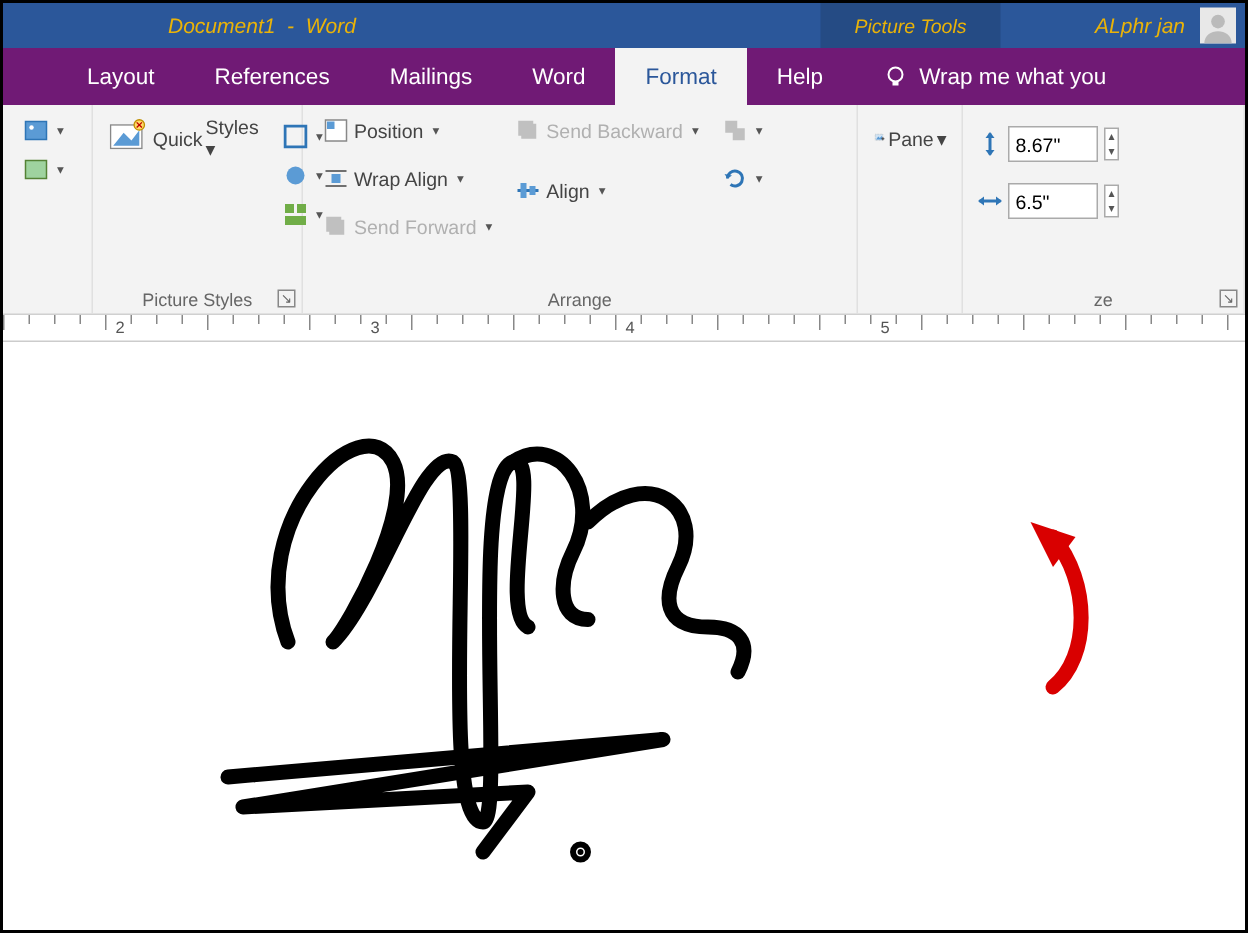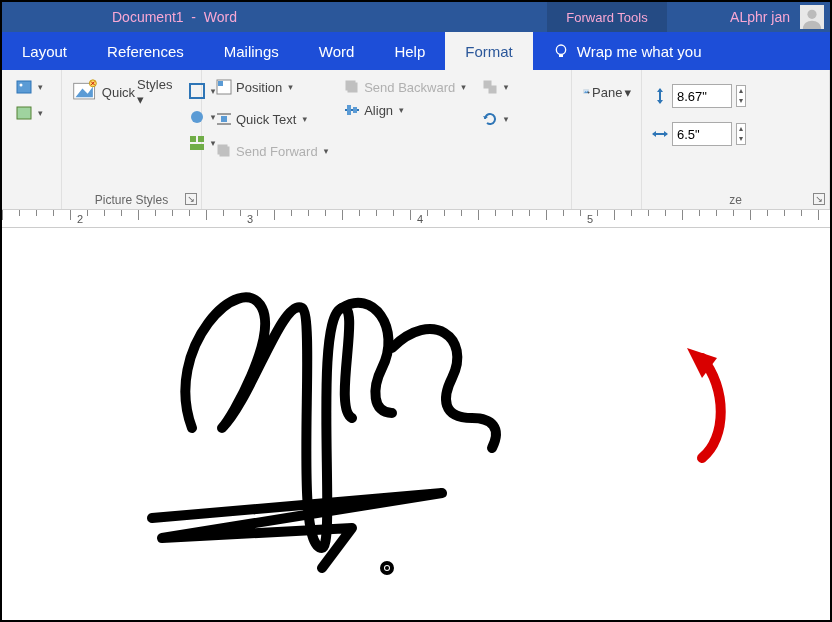--- a/index.html
+++ b/index.html
@@ -3,43 +3,45 @@
 <meta charset="utf-8">
 <style>
   * { box-sizing: border-box; margin: 0; padding: 0; font-family: "Segoe UI", Arial, sans-serif; }
   body { width: 832px; height: 622px; background: #fff; overflow: hidden; border: 2px solid #000; }
 
   .titlebar {
     height: 30px;
     background: #2B579A;
     display: flex;
     align-items: center;
-    color: #f9a8d4;
+    color: #eab308;
     font-size: 14px;
     position: relative;
+    font-style: italic;
   }
   .titlebar .doc { position: absolute; left: 110px; }
   .titlebar .ptools {
     position: absolute; left: 545px; top:0; height:30px; width:120px;
     background:#254b84; display:flex; align-items:center; justify-content:center; font-size:13px;
   }
   .titlebar .user { position:absolute; right:40px; font-size:14px; }
   .titlebar .avatar {
     position:absolute; right:6px; top:3px; width:24px; height:24px; background:#e8e8e8;
     display:flex; align-items:flex-end; justify-content:center;
   }
   .titlebar .avatar svg { width:22px; height:22px; }
 
   .tabbar {
     height: 38px;
-    background: #1d4ed8;
+    background: #701a75;
     display:flex;
     align-items:stretch;
     color:#fff;
     font-size:15px;
+    padding-left:36px;
   }
   .tabbar .tab {
     padding: 0 20px; display:flex; align-items:center; cursor:pointer;
   }
   .tabbar .tab.active {
     background:#F3F3F3; color:#2B579A;
   }
   .tabbar .tellme { display:flex; align-items:center; margin-left:20px; gap:8px; }
   .tabbar .bulb { width:16px; height:16px; }
 
@@ -93,37 +95,37 @@
 </style>
 </head>
 <body>
 
 <div class="titlebar">
   <span class="doc">
     <span>Document1</span>
     &nbsp;-&nbsp;
     <span>Word</span>
   </span>
-  <div class="ptools">Forward Tools</div>
+  <div class="ptools">Picture Tools</div>
   <span class="user">ALphr jan</span>
   <div class="avatar">
     <svg viewBox="0 0 24 24">
         <circle cx="12" cy="8" r="5" fill="#bbb"></circle>
         <path d="M2 24c0-6 5-9 10-9s10 3 10 9" fill="#bbb"></path>
       </svg>
   </div>
 </div>
 
 <div class="tabbar">
   <div class="tab">Layout</div>
   <div class="tab">References</div>
   <div class="tab">Mailings</div>
   <div class="tab">Word</div>
+  <div class="tab active">Format</div>
   <div class="tab">Help</div>
-  <div class="tab active">Format</div>
   <div class="tellme">
     <svg class="bulb" viewBox="0 0 24 24">
         <circle cx="12" cy="10" r="7" fill="none" stroke="#fff" stroke-width="2"></circle>
         <rect x="9" y="17" width="6" height="4" fill="#fff"></rect>
       </svg>
     <span>Wrap me what you</span>
   </div>
 </div>
 
 <div class="ribbon">
@@ -196,33 +198,33 @@
             </svg>
           <span>Position</span>
           <span class="caret">▾</span>
         </div>
         <div class="btn">
           <svg class="icon-sm" viewBox="0 0 16 16">
               <rect x="5" y="5" width="6" height="6" fill="#5b9bd5"></rect>
               <line x1="1" y1="3" x2="15" y2="3" stroke="#444"></line>
               <line x1="1" y1="13" x2="15" y2="13" stroke="#444"></line>
             </svg>
-          <span>Quick Text</span>
+          <span>Wrap Align</span>
           <span class="caret">▾</span>
         </div>
         <div class="btn disabled">
           <svg class="icon-sm" viewBox="0 0 16 16">
               <rect x="4" y="4" width="9" height="9" fill="#ccc"></rect>
               <rect x="2" y="2" width="9" height="9" fill="#eee" stroke="#bbb"></rect>
             </svg>
           <span>Send Forward</span>
           <span class="caret">▾</span>
         </div>
       </div>
-      <div class="col" style="gap:1px">
+      <div class="col" style="gap:18px">
         <div class="btn disabled">
           <svg class="icon-sm" viewBox="0 0 16 16">
               <rect x="2" y="2" width="9" height="9" fill="#eee" stroke="#bbb"></rect>
               <rect x="4" y="4" width="9" height="9" fill="#ccc"></rect>
             </svg>
           <span>Send Backward</span>
           <span class="caret">▾</span>
         </div>
         <div class="btn">
           <svg class="icon-sm" viewBox="0 0 16 16">
@@ -244,20 +246,21 @@
         </div>
         <div class="btn">
           <svg class="icon-sm" viewBox="0 0 16 16">
               <path d="M3 8a5 5 0 1 1 2 4" fill="none" stroke="#2e75b6" stroke-width="2"></path>
               <polygon points="3,8 1,5 6,6" fill="#2e75b6"></polygon>
             </svg>
           <span class="caret">▾</span>
         </div>
       </div>
     </div>
+    <div class="group-label">Arrange</div>
   </div>
 
   <div class="group" style="width:70px">
     <div class="vbtn">
       <svg class="icon-img" viewBox="0 0 32 32">
         <rect x="6" y="6" width="20" height="16" fill="#cfe2f3" stroke="#888" stroke-dasharray="2,2"></rect>
         <polygon points="8,20 14,12 18,16 24,10 24,20" fill="#5b9bd5"></polygon>
         <path d="M22 18h8M26 14v8" stroke="#444" stroke-width="3"></path>
       </svg>
       <span><span>Pane</span></span>

